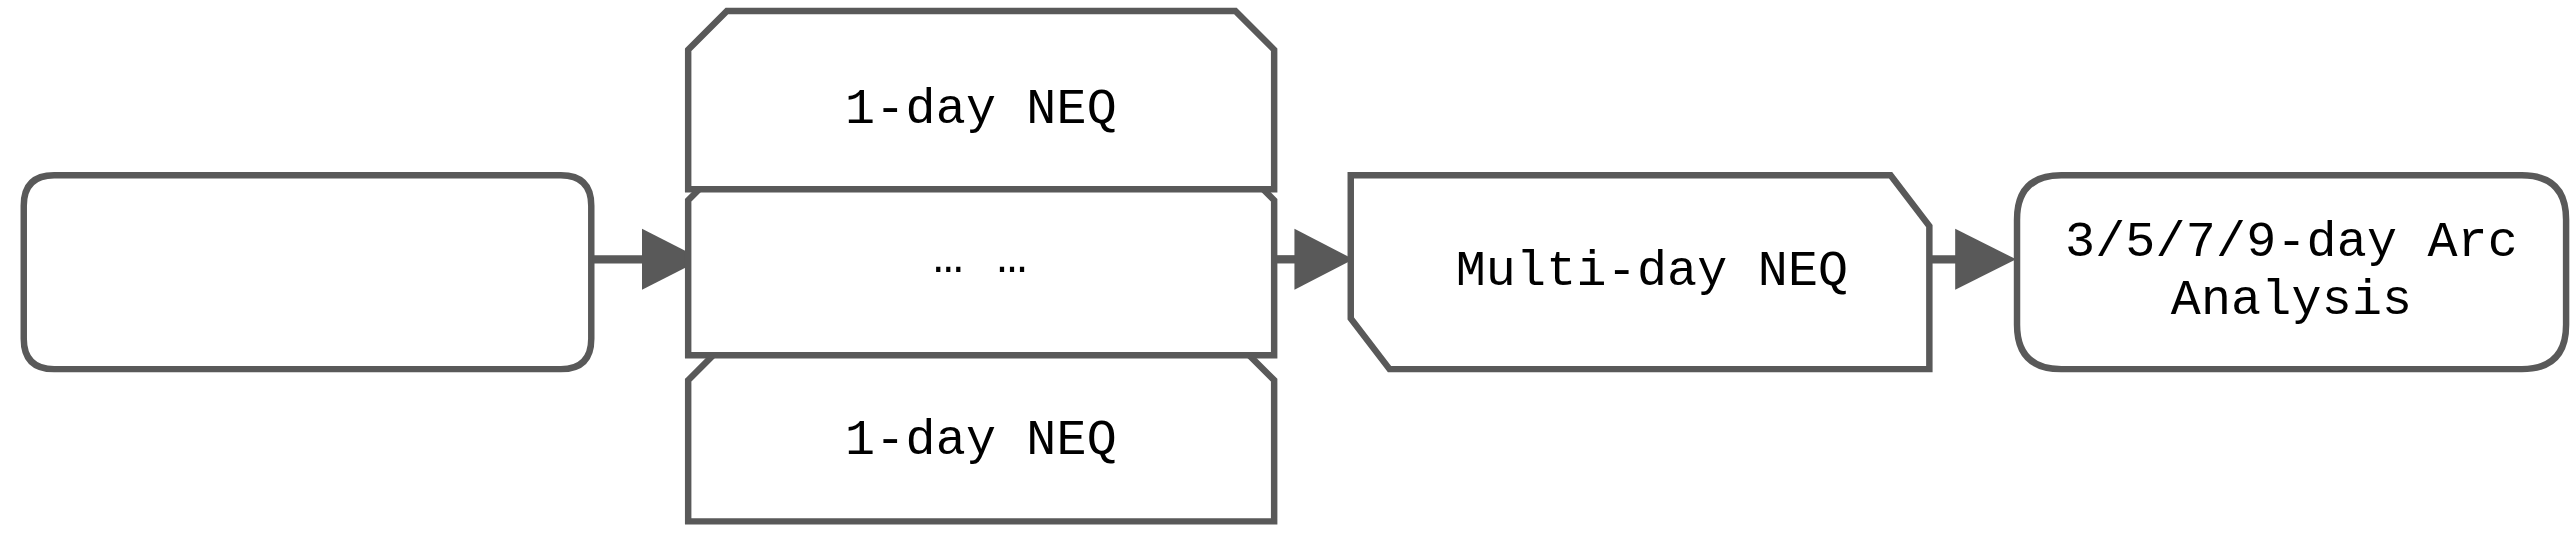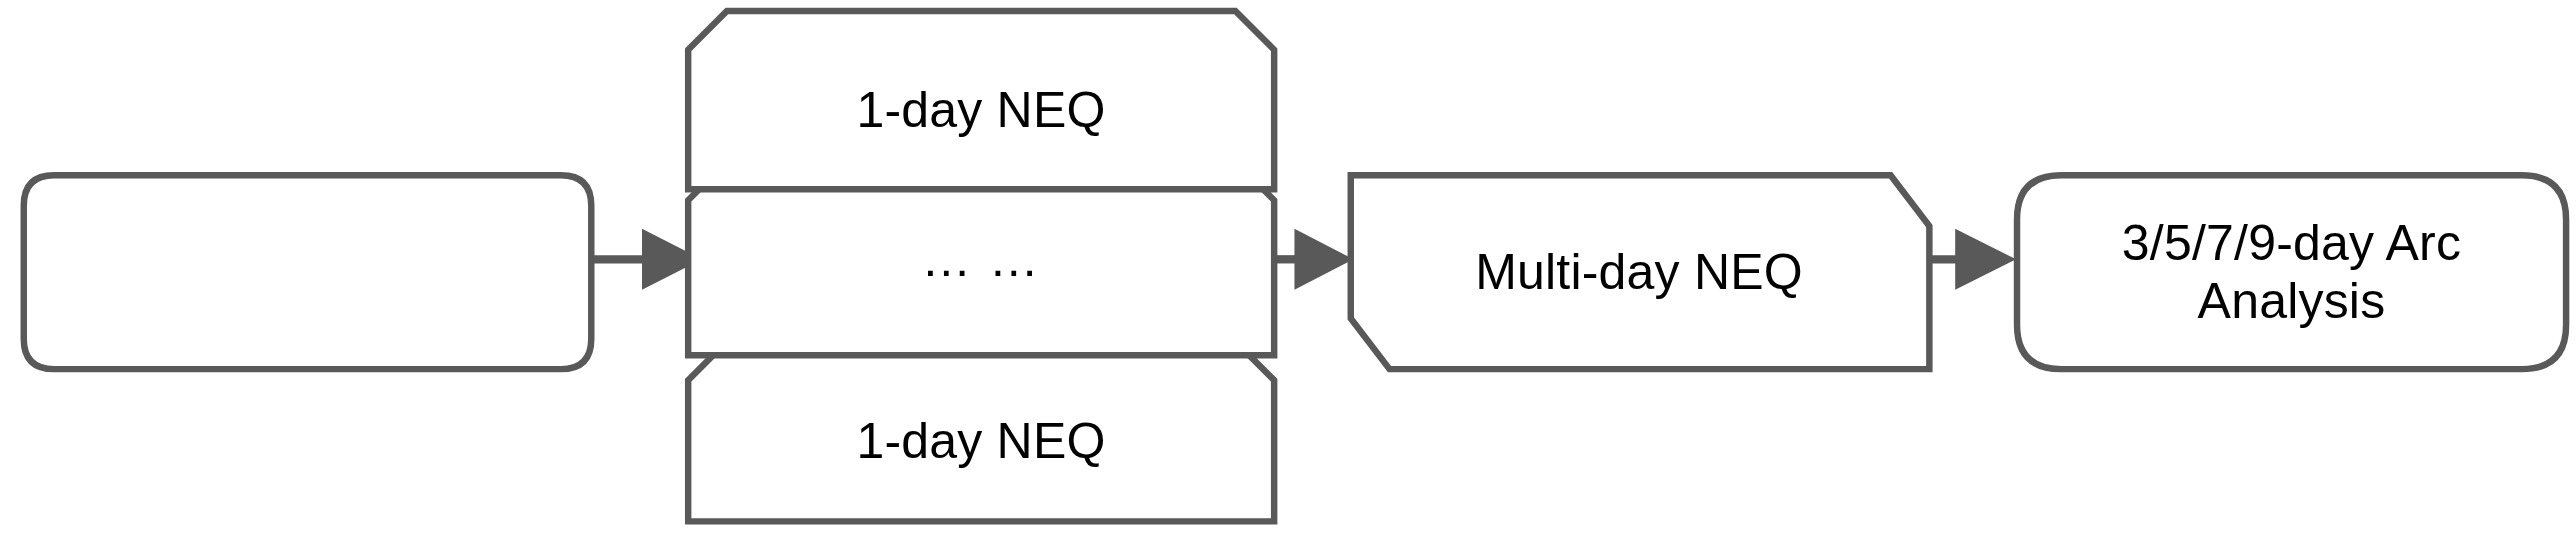--- a/index.html
+++ b/index.html
@@ -47,34 +47,34 @@
     fill: #595959;
     stroke: none;
   }
   .node-label {
     position: absolute;
     display: flex;
     align-items: center;
     justify-content: center;
     text-align: center;
     color: #000000;
-    font-family: Liberation Sans, sans-serif;
+    font-family: Liberation Mono, monospace;
     font-size: 50px;
     line-height: 1.16;
     font-weight: 400;
     letter-spacing: 0.2px;
     white-space: pre-line;
     pointer-events: none;
   }
   
   #label-source    { left: 23px;   top: 175px; width: 568px; height: 194px; }
   #label-neq-top   { left: 688px;  top: 11px;  width: 586px; height: 178px; padding-top: 20.3px; box-sizing: border-box; }
   #label-neq-mid   { left: 688px;  top: 162px; width: 586px; height: 194px; }
   #label-neq-bot   { left: 688px;  top: 342px; width: 586px; height: 180px; padding-top: 18.5px; box-sizing: border-box; }
-  #label-multiday  { left: 1348px; top: 175px; width: 582px; height: 194px; }
+  #label-multiday  { left: 1348px; top: 175px; width: 582px; height: 194px; padding-left: 13px; }
   #label-arc       { left: 2017px; top: 175px; width: 549px; height: 194px; }
 
   .ellipsis-label { letter-spacing: 1.8px; }
 </style>
 </head>
 <body>
 
 <div id="diagram-root">
 
   <svg class="flow-svg" viewBox="0 0 2790 583" xmlns="http://www.w3.org/2000/svg">

